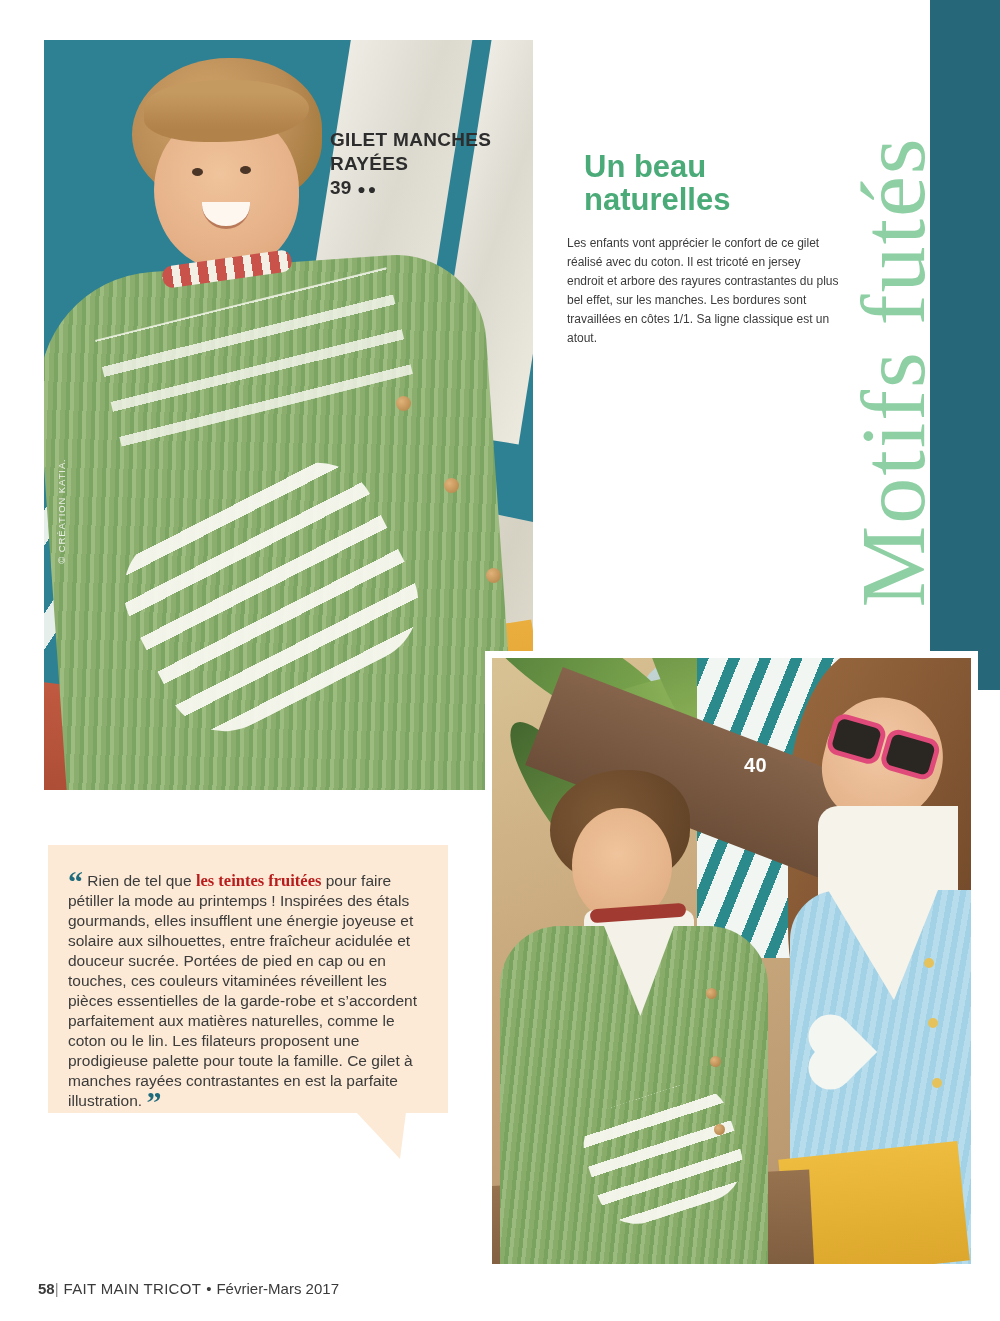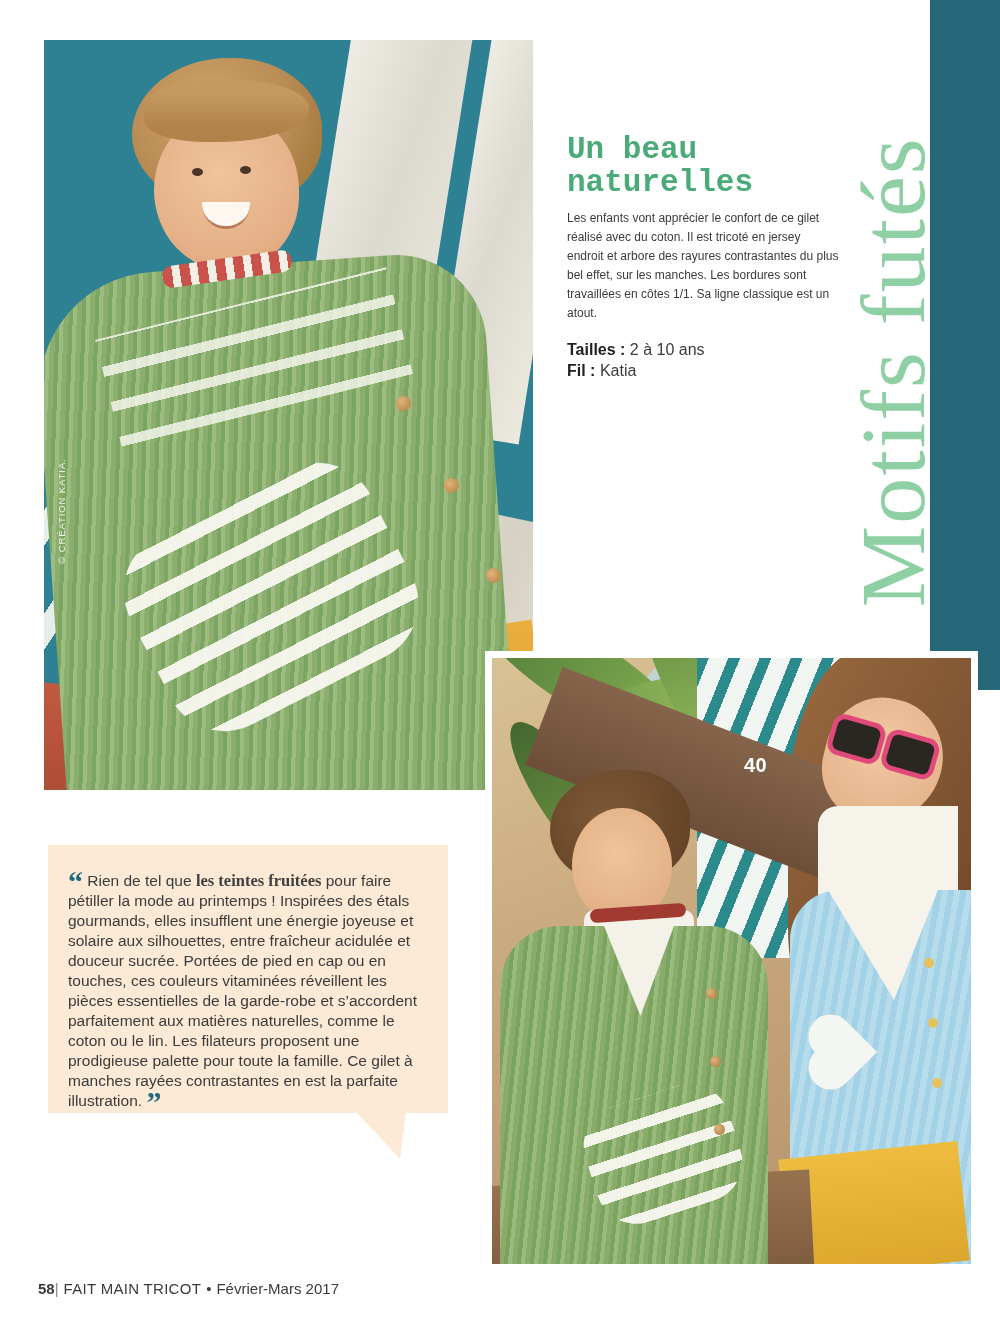--- a/index.html
+++ b/index.html
@@ -50,32 +50,32 @@
         background:linear-gradient(180deg,#eaae3e,#d99a2d);}
   .photo-credit{position:absolute;left:-51px;top:464px;width:140px;height:14px;transform:rotate(-90deg);
         text-align:center;font-size:9.5px;letter-spacing:.9px;color:#eef0ea;white-space:nowrap;}
   .pattern-tag{position:absolute;left:286px;top:88px;font-weight:bold;font-size:19px;line-height:1.25;
         color:#2d2d2d;letter-spacing:.3px;}
   .pattern-num-row{font-size:19px;}
   .dots{font-size:14px;letter-spacing:2px;}
 
   
   .article{position:absolute;left:567px;top:134px;width:280px;z-index:3;}
-  .article h2{margin:0;font-family:Liberation Mono, monospace;font-weight:bold;
+  .article h2{margin:17px;font-family:Liberation Sans, sans-serif;font-weight:bold;
         font-size:31px;line-height:1.06;color:#4aab78;}
   .article .body{margin-top:9px;font-size:12px;line-height:19px;color:#3b3b3b;width:272px;}
   .specs{margin-top:16px;font-size:16px;line-height:21px;}
   .specs b{color:#222;}
 
   
   .quote-box{position:absolute;left:48px;top:845px;width:400px;height:268px;background:#fcead6;z-index:3;}
   .quote-inner{padding:26px 18px 0 20px;font-size:15.5px;line-height:20px;color:#3b3b3b;}
   .qmark{font-family:"Liberation Serif",serif;font-weight:bold;color:#1e6b7d;font-size:30px;
         line-height:0;vertical-align:-6px;}
-  .quote-inner b{font-family:"Liberation Serif",serif;font-size:16.5px;color:#404040;}
+  .quote-inner b{font-family:"Liberation Serif",serif;font-size:16.5px;color:#b91c1c;}
   .quote-tail{position:absolute;left:356px;top:1112px;width:50px;height:47px;background:#fcead6;z-index:3;
         clip-path:polygon(0 0,100% 0,88% 100%);}
 
   
   .photo2{position:absolute;left:485px;top:651px;width:479px;height:606px;background:#ffffff;
         padding:7px;z-index:5;text-align:right;}
   .p2{position:relative;width:479px;height:606px;overflow:hidden;
         background:linear-gradient(160deg,#d8c294 0%,#c9a97e 40%,#b3906a 100%);}
   .leaf{position:absolute;border-radius:50%;}
   .leaf1{left:-30px;top:-20px;width:240px;height:70px;transform:rotate(32deg);
@@ -165,32 +165,36 @@
     <div class="shorts-yellow"></div>
     <div class="cardigan1"></div>
     <div class="boy1-collar"></div>
     <div class="chest-stripes"></div>
     <div class="sleeve-stripes"></div>
     <div class="btn b1"></div>
     <div class="btn b2"></div>
     <div class="btn b3"></div>
     <div class="btn b4"></div>
     <div class="photo-credit">© CRÉATION KATIA.</div>
+    <div class="pattern-tag">
+      <div>GILET MANCHES</div>
+      <div>RAYÉES</div>
+      <div class="pattern-num-row">
+        <span>39</span>
+        <span class="dots">●●</span>
+      </div>
+    </div>
   </div>
 
   <div class="article">
     <h2>
       <span>Un beau</span><br>
       <span>naturelles</span>
     </h2>
     <div class="body">Les enfants vont apprécier le confort de ce gilet réalisé avec du coton. Il est tricoté en jersey endroit et arbore des rayures contrastantes du plus bel effet, sur les manches. Les bordures sont travaillées en côtes 1/1. Sa ligne classique est un atout.</div>
-    <div class="specs">
-      <div><b>Tailles :</b><span> 2 à 10 ans</span></div>
-      <div><b>Fil :</b><span> Katia</span></div>
-    </div>
   </div>
 
   <div class="quote-box">
     <div class="quote-inner">
       <span class="qmark">“</span><span> Rien de tel que </span><b>les teintes fruitées</b><span> pour faire pétiller la mode au printemps ! Inspirées des étals gourmands, elles insufflent une énergie joyeuse et solaire aux silhouettes, entre fraîcheur acidulée et douceur sucrée. Portées de pied en cap ou en touches, ces couleurs vitaminées réveillent les pièces essentielles de la garde-robe et s’accordent parfaitement aux matières naturelles, comme le coton ou le lin. Les filateurs proposent une prodigieuse palette pour toute la famille. Ce gilet à manches rayées contrastantes en est la parfaite illustration. </span><span class="qmark">”</span>
     </div>
   </div>
   <div class="quote-tail"></div>
 
   <div class="photo2">

